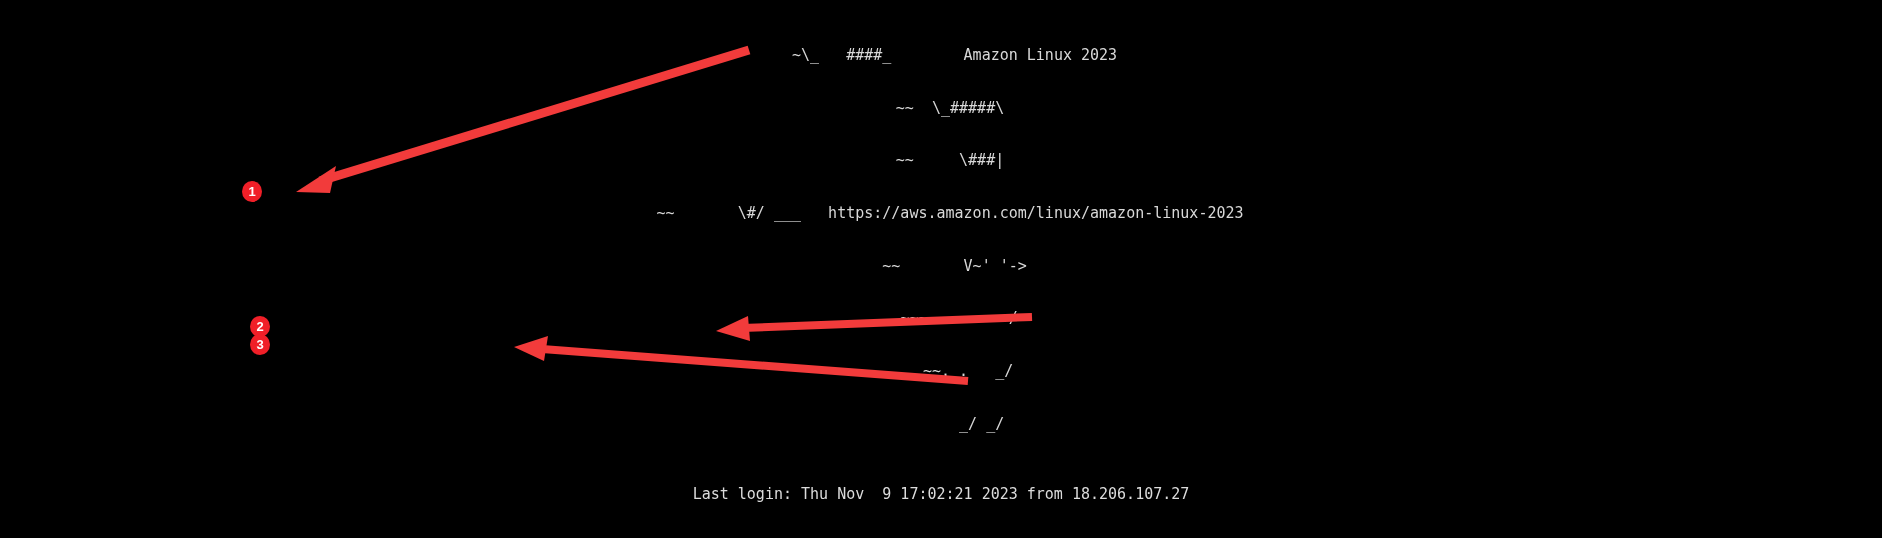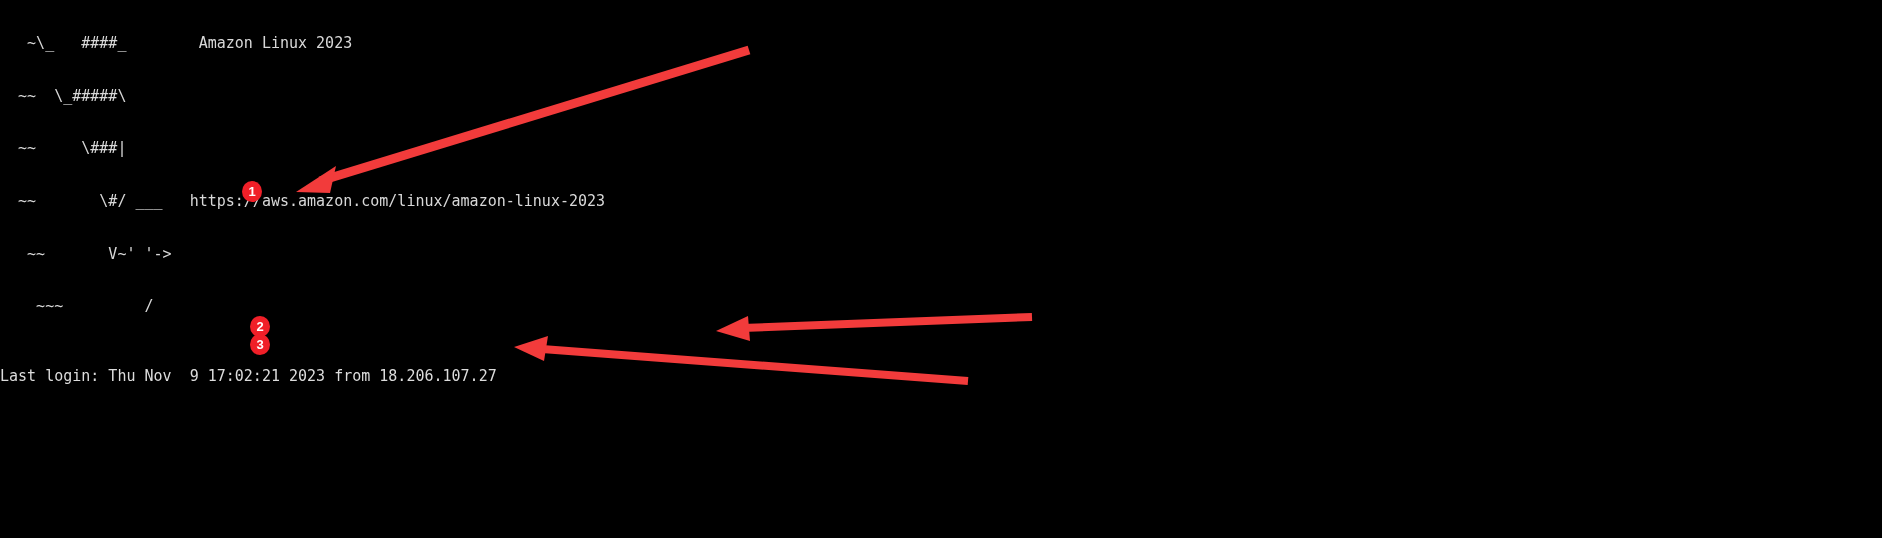--- a/index.html
+++ b/index.html
@@ -15,29 +15,30 @@
     background: #000000;
     overflow: hidden;
     font-family: "DejaVu Sans Mono", "Liberation Mono", monospace;
   }
   #term {
     position: absolute;
     left: 0;
     top: 0;
     width: 1882px;
     height: 538px;
-    padding: 0;
+    padding: 12px;
     box-sizing: border-box;
     color: #e8e8e8;
     font-family: "DejaVu Sans Mono", "Liberation Mono", monospace;
     font-size: 15px;
     line-height: 17.55px;
     letter-spacing: 0px;
     white-space: pre;
     overflow: hidden;
+    text-align: center;
   }
   .line {
     height: 17.55px;
     white-space: pre;
     font-variant-ligatures: none;
   }
   .banner { color: #d8d8d8; }
   .outtext { color: #dcdcdc; }
 
   
@@ -73,20 +74,22 @@
 
 <div id="screen">
 
   <div id="term">
     <div class="line banner">   ~\_   ####_        Amazon Linux 2023</div>
     <div class="line banner">  ~~  \_#####\</div>
     <div class="line banner">  ~~     \###|</div>
     <div class="line banner">  ~~       \#/ ___   https://aws.amazon.com/linux/amazon-linux-2023</div>
     <div class="line banner">   ~~       V~' '-&gt;</div>
     <div class="line banner">    ~~~         /</div>
+    <div class="line banner">      ~~._.   _/</div>
+    <div class="line banner">         _/ _/</div>
 
     <div class="line outtext">Last login: Thu Nov  9 17:02:21 2023 from 18.206.107.27</div>
     
     
     
     
     
     
     
     

